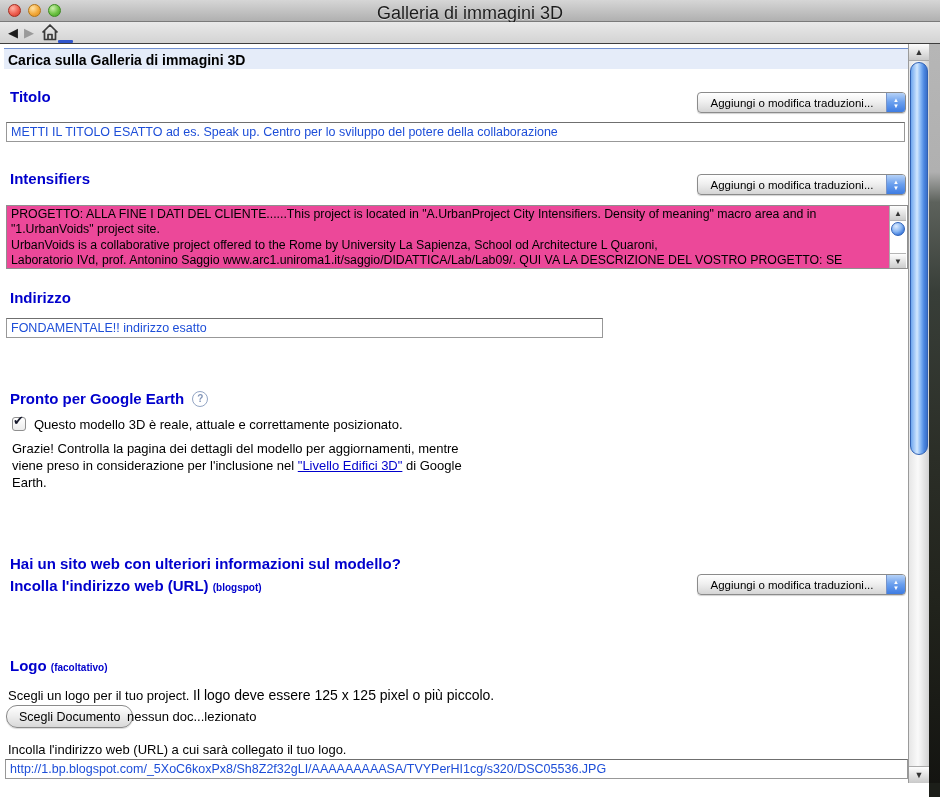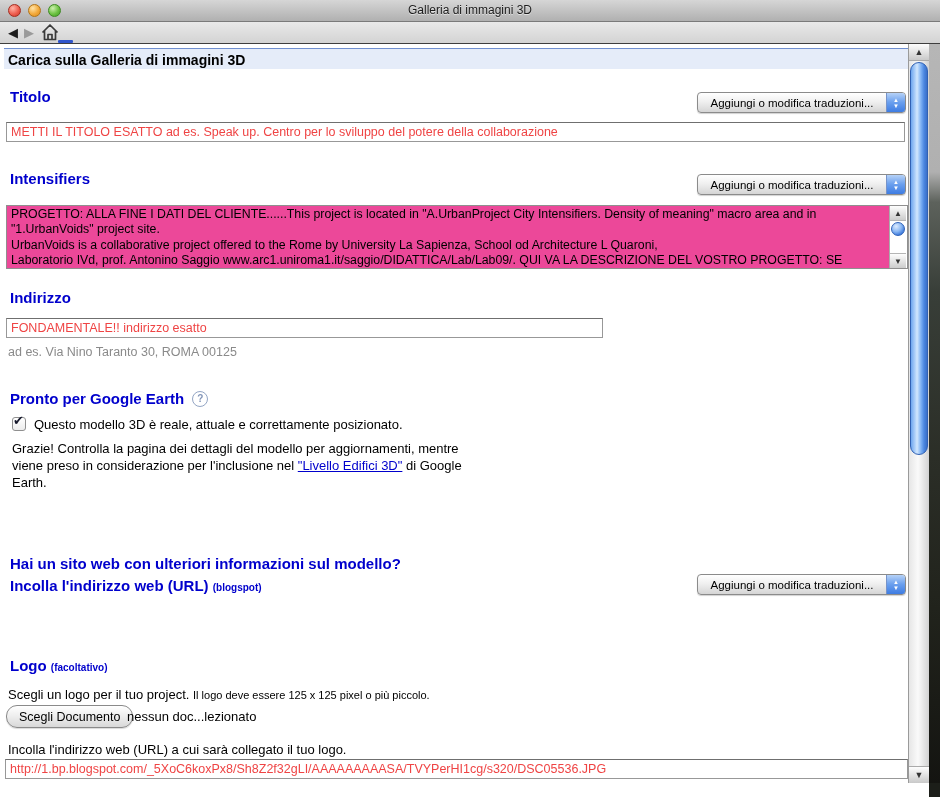--- a/index.html
+++ b/index.html
@@ -8,21 +8,21 @@
 
   
   .titlebar{position:absolute;left:0;top:0;width:940px;height:21px;
     background:linear-gradient(#d6d6d6,#b0b0b0);border-bottom:1px solid #7a7a7a;}
   .traffic{position:absolute;left:8px;top:4px;display:flex;gap:7px;}
   .tl{width:13px;height:13px;border-radius:50%;}
   .tl.red{background:radial-gradient(circle at 35% 30%,#ffb3a6,#ee5f50 55%,#c93425);border:1px solid #a52c1f;box-sizing:border-box;}
   .tl.yellow{background:radial-gradient(circle at 35% 30%,#ffe3a6,#f2a93b 55%,#d98a1d);border:1px solid #b37417;box-sizing:border-box;}
   .tl.green{background:radial-gradient(circle at 35% 30%,#cdefae,#6cc241 55%,#3f9a23;);border:1px solid #3c8a20;box-sizing:border-box;background:radial-gradient(circle at 35% 30%,#cdefae,#6cc241 55%,#3f9a23);}
   .win-title{position:absolute;left:0;top:3px;width:940px;text-align:center;
-    font-size:12px;color:#1c1c1c;text-shadow:0 1px 0 rgba(255,255,255,.55);}
+    font-size:18px;color:#1c1c1c;text-shadow:0 1px 0 rgba(255,255,255,.55);}
 
   .toolbar{position:absolute;left:0;top:22px;width:940px;height:21px;
     background:linear-gradient(#e9e9e9,#d3d3d3);border-bottom:1px solid #3e3e3e;}
   .nav-back{position:absolute;left:8px;top:3px;font-size:13px;color:#1c1c1c;cursor:default;}
   .nav-fwd{position:absolute;left:24px;top:3px;font-size:13px;color:#9a9a9a;cursor:default;}
   .nav-home{position:absolute;left:40px;top:1px;width:20px;height:19px;}
   .favicon-dash{position:absolute;left:58px;top:40px;width:15px;height:3px;background:#2f55cc;border-radius:1px;}
 
   
   .desktop-strip{position:absolute;left:929px;top:44px;width:11px;height:753px;
@@ -52,21 +52,21 @@
 
   .popup-btn{position:absolute;left:697px;width:209px;height:21px;display:flex;align-items:stretch;
     border:1px solid #8b8b8b;border-radius:4px;box-sizing:border-box;
     background:linear-gradient(#ffffff,#f0f0f0 45%,#d5d5d5);box-shadow:0 1px 1px rgba(0,0,0,.18);cursor:default;}
   .popup-btn .pb-label{flex:1;text-align:center;font-size:11.5px;color:#000;align-self:center;padding:0 4px;white-space:nowrap;}
   .popup-btn .pb-stepper{width:18px;border-left:1px solid #7693c9;border-radius:0 3px 3px 0;
     background:linear-gradient(#b6d2f7,#6ba0ee 48%,#3e7ce2);display:flex;flex-direction:column;
     align-items:center;justify-content:center;color:#fff;font-size:6px;line-height:6px;}
 
   .inp{position:absolute;height:20px;box-sizing:border-box;border:1px solid #989898;border-top-color:#6f6f6f;
-    background:#fff;font-family:"Liberation Sans","DejaVu Sans",sans-serif;font-size:12.5px;color:#ef4444;padding:1px 4px;}
+    background:#fff;font-family:"Liberation Sans","DejaVu Sans",sans-serif;font-size:12.5px;color:#1d4ed8;padding:1px 4px;}
 
   .textarea-box{position:absolute;left:6px;top:161px;width:902px;height:64px;box-sizing:border-box;
     border:1px solid #8f8f8f;background:#ec4899;}
   .textarea-text{position:absolute;left:0;top:0;right:18px;bottom:0;padding:1px 2px 1px 4px;
     font-size:12.3px;line-height:15.3px;white-space:pre-wrap;overflow:hidden;color:#000;}
   .ta-scroll{position:absolute;right:0;top:0;width:17px;bottom:0;border-left:1px solid #aaa;background:#fff;}
   .ta-btn{position:absolute;left:0;width:16px;height:14px;display:flex;align-items:center;justify-content:center;
     font-size:8px;color:#333;background:linear-gradient(#fdfdfd,#cccccc);}
   .ta-btn.up{top:0;border-bottom:1px solid #b5b5b5;}
   .ta-btn.down{bottom:0;border-top:1px solid #b5b5b5;}
@@ -84,21 +84,21 @@
     border:1px solid #8f8f8f;border-radius:3px;background:linear-gradient(#ffffff,#ececec);}
   .checkbox .mark{position:absolute;left:0px;top:-5px;font-size:13px;color:#15182b;}
 
   .para{position:absolute;left:12px;top:396px;width:472px;font-size:13px;line-height:17px;color:#000;}
   .para a{color:#0000cc;}
 
   .pill-btn{position:absolute;left:6px;top:661px;height:21px;padding:0 12px;border:1px solid #8a8a8a;
     border-radius:11px;background:linear-gradient(#ffffff,#ededed 50%,#d8d8d8);font-size:12.5px;color:#000;
     display:flex;align-items:center;box-shadow:0 1px 1px rgba(0,0,0,.15);cursor:default;}
 
-  .sizenote{font-size:11px;color:#000;}
+  .sizenote{font-size:14px;color:#000;}
 </style>
 </head>
 <body>
 
 <div class="titlebar">
   <div class="traffic">
     <span class="tl red"></span>
     <span class="tl yellow"></span>
     <span class="tl green"></span>
   </div>
@@ -148,21 +148,20 @@
 Laboratorio IVd, prof. Antonino Saggio www.arc1.uniroma1.it/saggio/DIDATTICA/Lab/Lab09/. QUI VA LA DESCRIZIONE DEL VOSTRO PROGETTO: SE VOLETE</div>
     <div class="ta-scroll">
       <div class="ta-btn up">▲</div>
       <div class="ta-ball"></div>
       <div class="ta-btn down">▼</div>
     </div>
   </div>
 
   <div class="h2" style="left:10px;top:245px;">Indirizzo</div>
   <input class="inp" style="left: 6px; top: 274px; width: 597px;" value="FONDAMENTALE!! indirizzo esatto">
-  <div class="hint" style="left:8px;top:301px;">ad es. Via Nino Taranto 30, ROMA 00125</div>
 
   <div class="h2" style="left:10px;top:346px;">
     <span>Pronto per Google Earth</span><span class="help-icon">?</span>
   </div>
   <div class="checkbox">
     <span class="mark">✔</span>
   </div>
   <div class="label13" style="left:34px;top:373px;text-align:center;">Questo modello 3D è reale, attuale e correttamente posizionato.</div>
   <div class="para"><span>Grazie! Controlla la pagina dei dettagli del modello per aggiornamenti, mentre viene preso in considerazione per l'inclusione nel </span><a href="#">"Livello Edifici 3D"</a><span> di Google Earth.</span></div>
 

